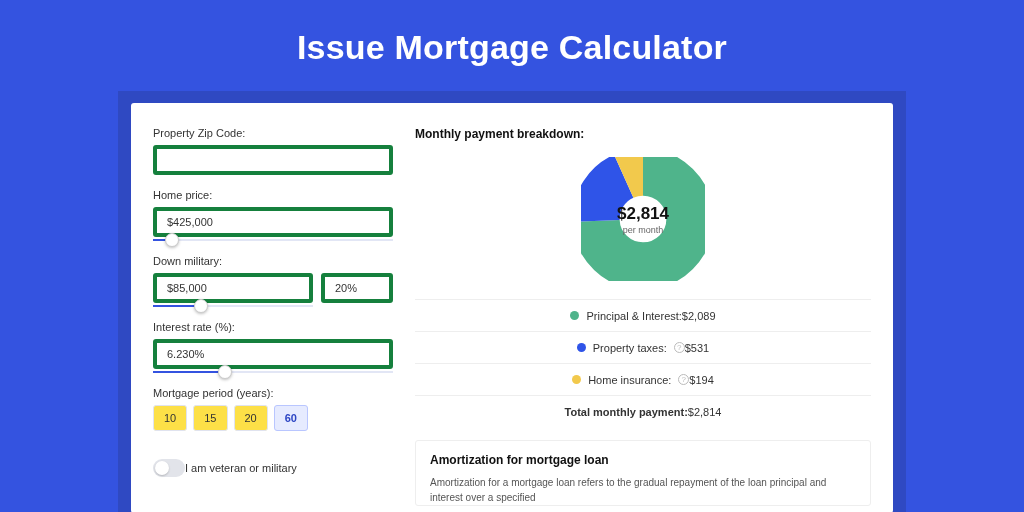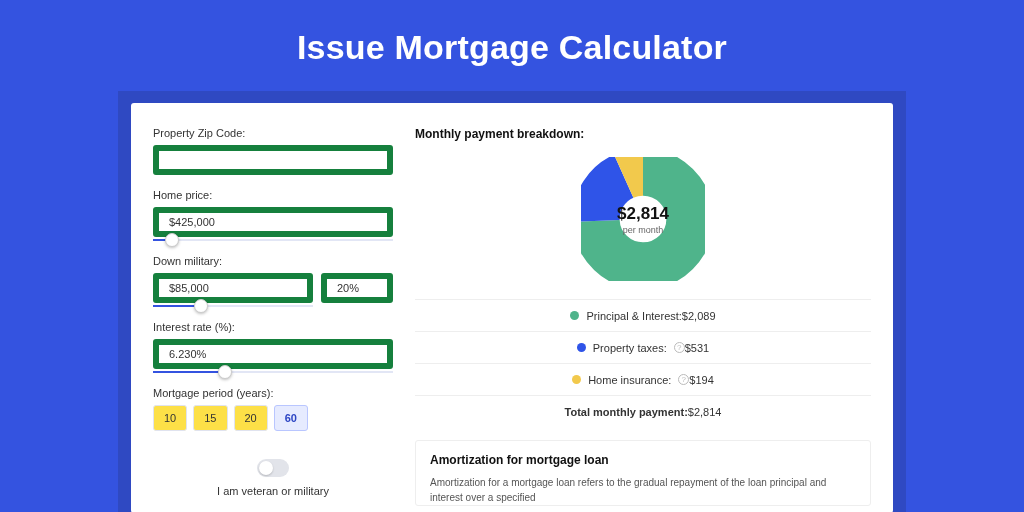--- a/index.html
+++ b/index.html
@@ -37,21 +37,21 @@
 
   .left-col { width: 240px; flex: 0 0 240px; }
   .right-col { flex: 1; }
 
   .form-label { font-size: 11px; color: #333; margin-bottom: 6px; display: block; }
   .form-group { margin-bottom: 14px; }
 
   .text-input {
     width: 100%;
     height: 30px;
-    border: 6px solid #15803d;
+    border: 4px solid #15803d;
     border-radius: 3px;
     padding: 0 10px;
     font-size: 11px;
     color: #333;
     background: #fff;
   }
   .text-input.empty { background: #fff; }
 
   .slider-track {
     position: relative;
@@ -92,21 +92,21 @@
     color: #333;
     cursor: pointer;
   }
   .period-btn.active {
     background: #e6ebff;
     border-color: #b9c6ff;
     color: #2c45c4;
     font-weight: 600;
   }
 
-  .veteran-row { display: flex; align-items: center; gap: 8px; margin-top: 28px; flex-direction: column; }
+  .veteran-row { display: flex; align-items: center; margin-top: 28px; }
   .toggle {
     width: 32px; height: 18px;
     background: #e2e4ea;
     border-radius: 9px;
     position: relative;
     cursor: pointer;
   }
   .toggle::after {
     content: "";
     position: absolute;

